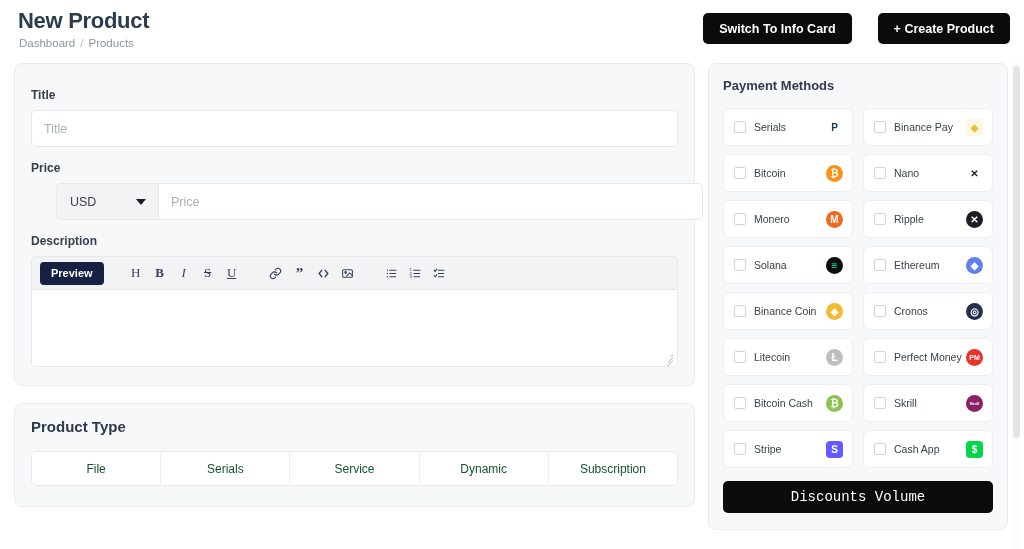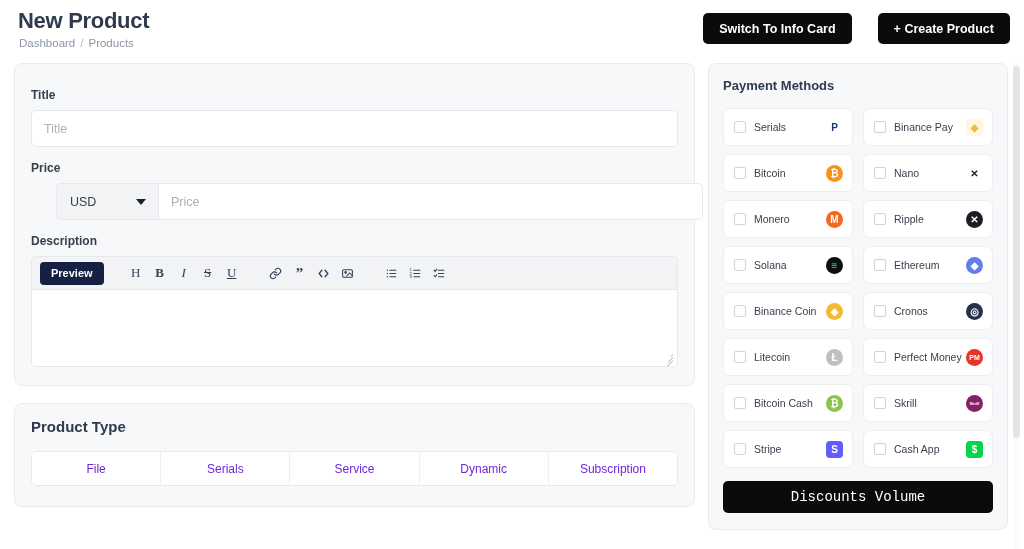--- a/index.html
+++ b/index.html
@@ -151,21 +151,21 @@
   .section-title { font-size: 15px; font-weight: bold; color: #2e3a4e; }
   .type-tabs {
     margin-top: 16px;
     display: flex; width: 100%;
     background: #fff; border: 1px solid #e6e8ec; border-radius: 6px;
     overflow: hidden;
   }
   .type-tab {
     flex: 1; height: 33px;
     display: flex; align-items: center; justify-content: center;
-    font-size: 12px; color: #6d28d9; cursor: pointer;
+    font-size: 12px; color: #14532d; cursor: pointer;
     border-right: 1px solid #eceef1; background:#fff;
   }
   .type-tab:last-child { border-right: none; }
 
   
   .right-col {
     position: absolute; left: 708px; top: 6px; width: 300px;
   }
   .pay-card {
     background: #f7f8f9; border: 1px solid #e9ebee; border-radius: 8px;

